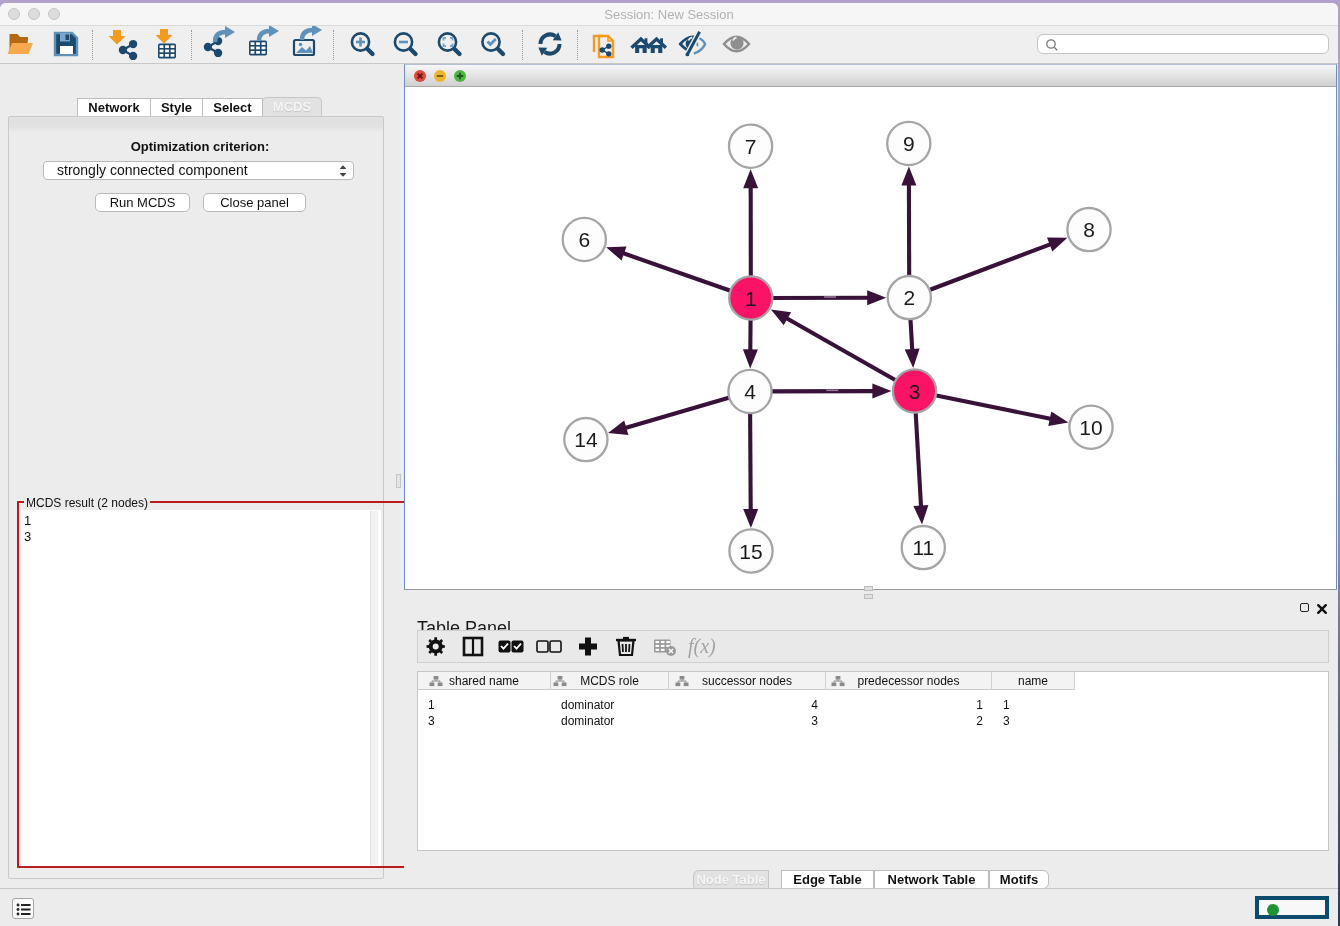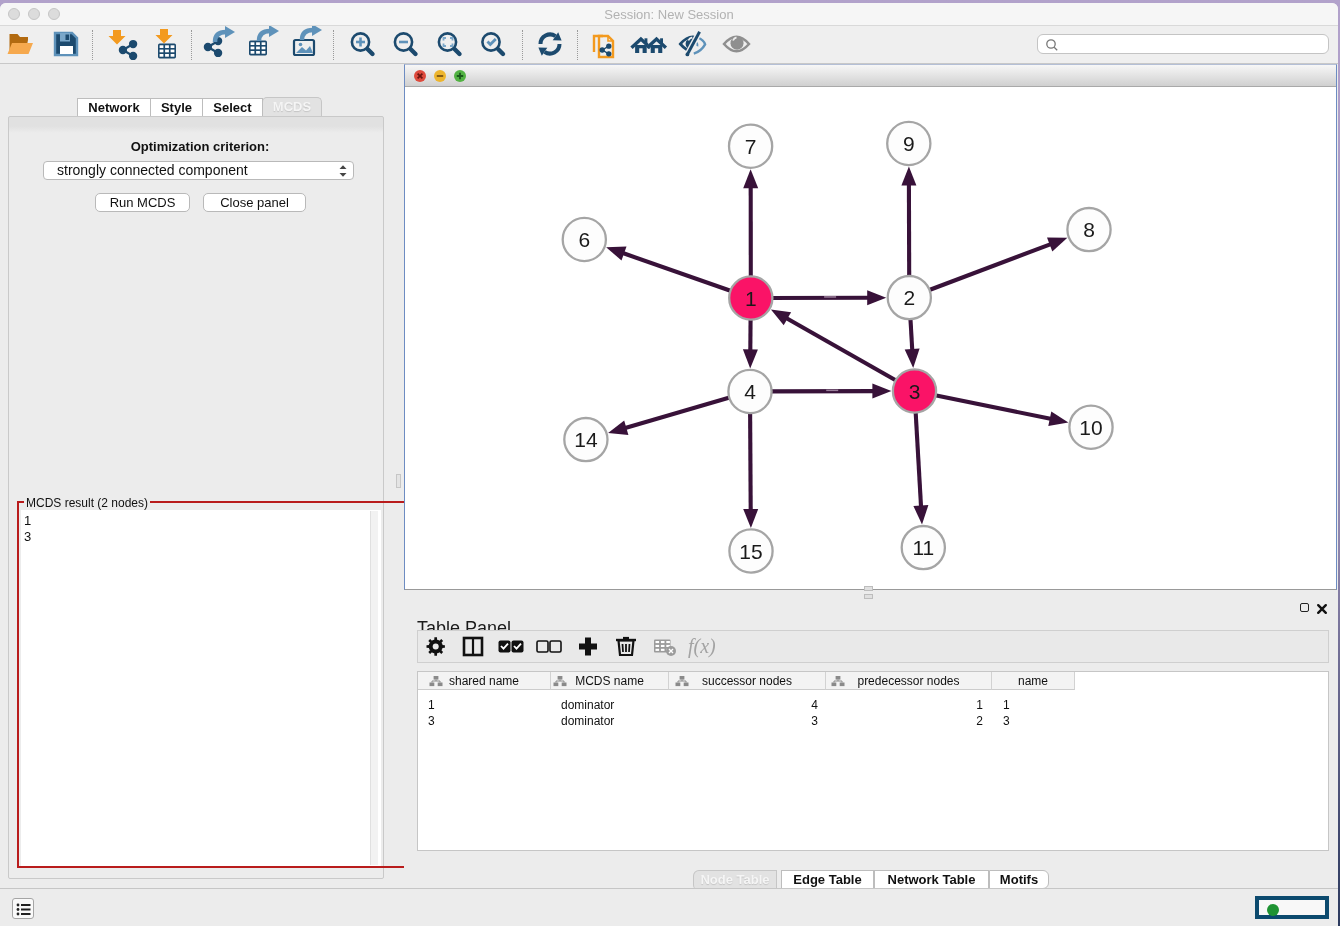--- a/index.html
+++ b/index.html
@@ -354,37 +354,37 @@
 <path d="M264,7.6 v1.5 M260,10.5 v-1.5 h8 v1.5" stroke="#8a8a8a" stroke-width="1" fill="none"></path>
           </g>
           <g fill="#8a8a8a">
             <rect x="417.6" y="4" width="4.8" height="3.6"></rect>
 <rect x="413.5" y="10.5" width="4.8" height="3.6"></rect>
             <rect x="421.7" y="10.5" width="4.8" height="3.6"></rect>
 <path d="M420,7.6 v1.5 M416,10.5 v-1.5 h8 v1.5" stroke="#8a8a8a" stroke-width="1" fill="none"></path>
           </g>
         </svg>
       <div class="th" style="left:0; width:133px;">shared name</div>
-      <div class="th" style="left:133px; width:118px;">MCDS name</div>
+      <div class="th" style="left:133px; width:118px;">MCDS role</div>
       <div class="th" style="left:251px; width:157px;">successor nodes</div>
       <div class="th" style="left:408px; width:166px;">predecessor nodes</div>
       <div class="th" style="left:574px; width:83px;">name</div>
       <div class="td" style="left:10px; top:25px;">1</div>
       <div class="td" style="left:143px; top:25px;">dominator</div>
       <div class="td" style="left:390px; top:25px; width:10px; text-align:right;">4</div>
       <div class="td" style="left:555px; top:25px; width:10px; text-align:right;">1</div>
       <div class="td" style="left:585px; top:25px;">1</div>
       <div class="td" style="left:10px; top:41px;">3</div>
       <div class="td" style="left:143px; top:41px;">dominator</div>
       <div class="td" style="left:390px; top:41px; width:10px; text-align:right;">3</div>
       <div class="td" style="left:555px; top:41px; width:10px; text-align:right;">2</div>
       <div class="td" style="left:585px; top:41px;">3</div>
     </div>
     <div class="tabrow" id="bottom-tabs">
-      <div class="tab sel" style="left:289px; top:280px; width:84px; border-radius:6px 0 0 6px;">Node Table</div>
+      <div class="tab sel" style="left:289px; top:280px; width:76px; border-radius:6px 0 0 6px;">Node Table</div>
       <div class="tab" style="left:377px; top:280px; width:93px;">Edge Table</div>
       <div class="tab" style="left:470px; top:280px; width:115px;">Network Table</div>
       <div class="tab" style="left:585px; top:280px; width:60px; border-radius:0 6px 6px 0;">Motifs</div>
     </div>
   </div>
 
   <div id="statusbar">
     <div id="listbtn">
         <svg width="20" height="19" viewBox="0 0 20 19" style="position:absolute;left:1px;top:1px">
 <g fill="#222">

